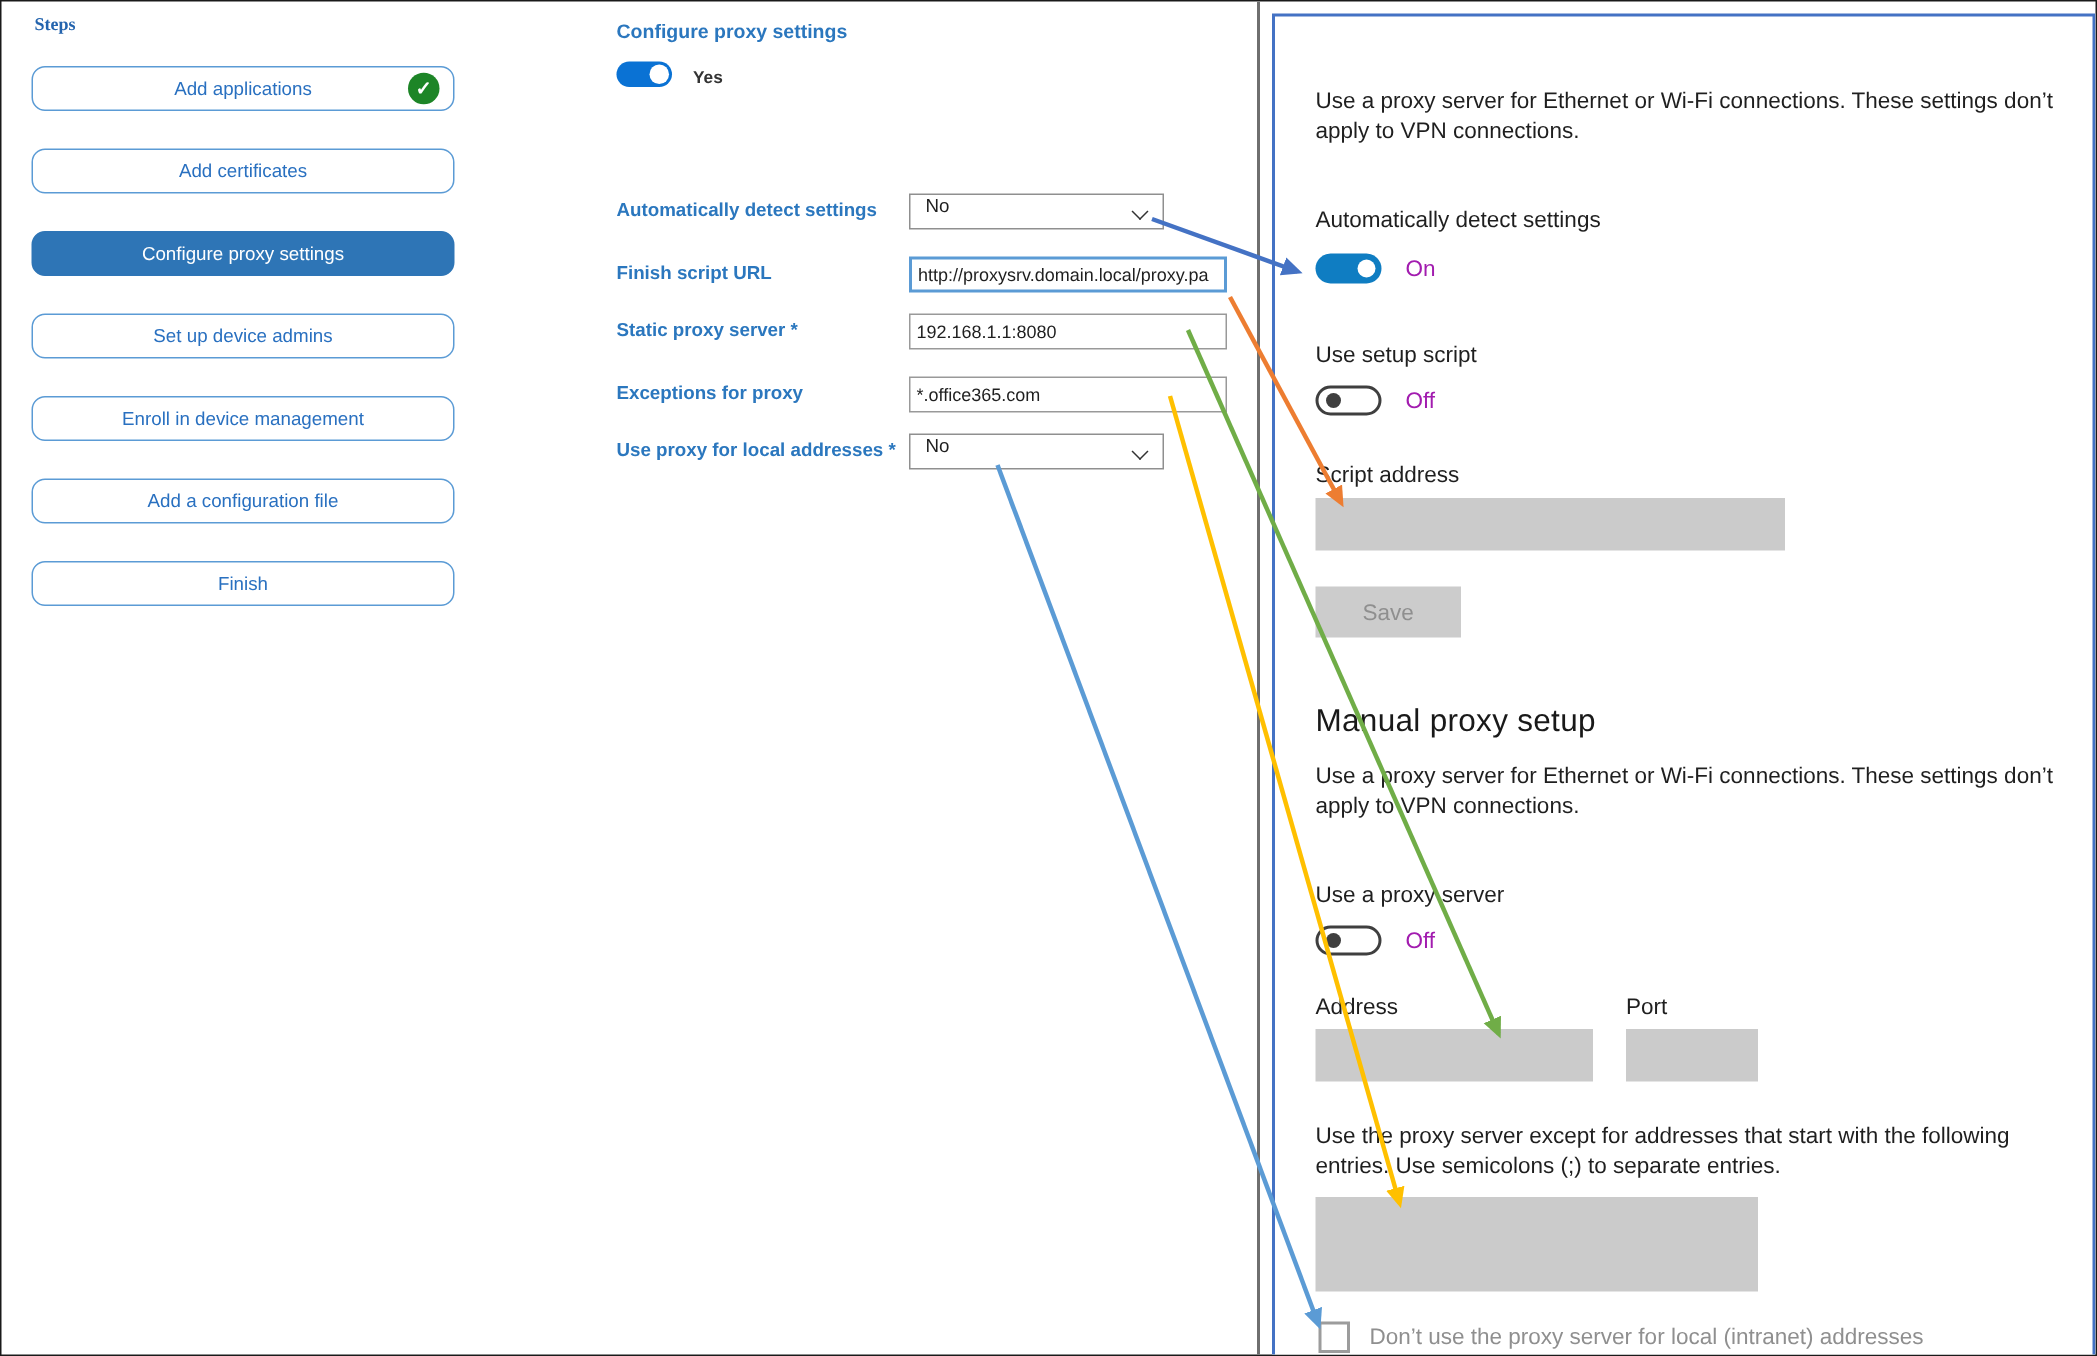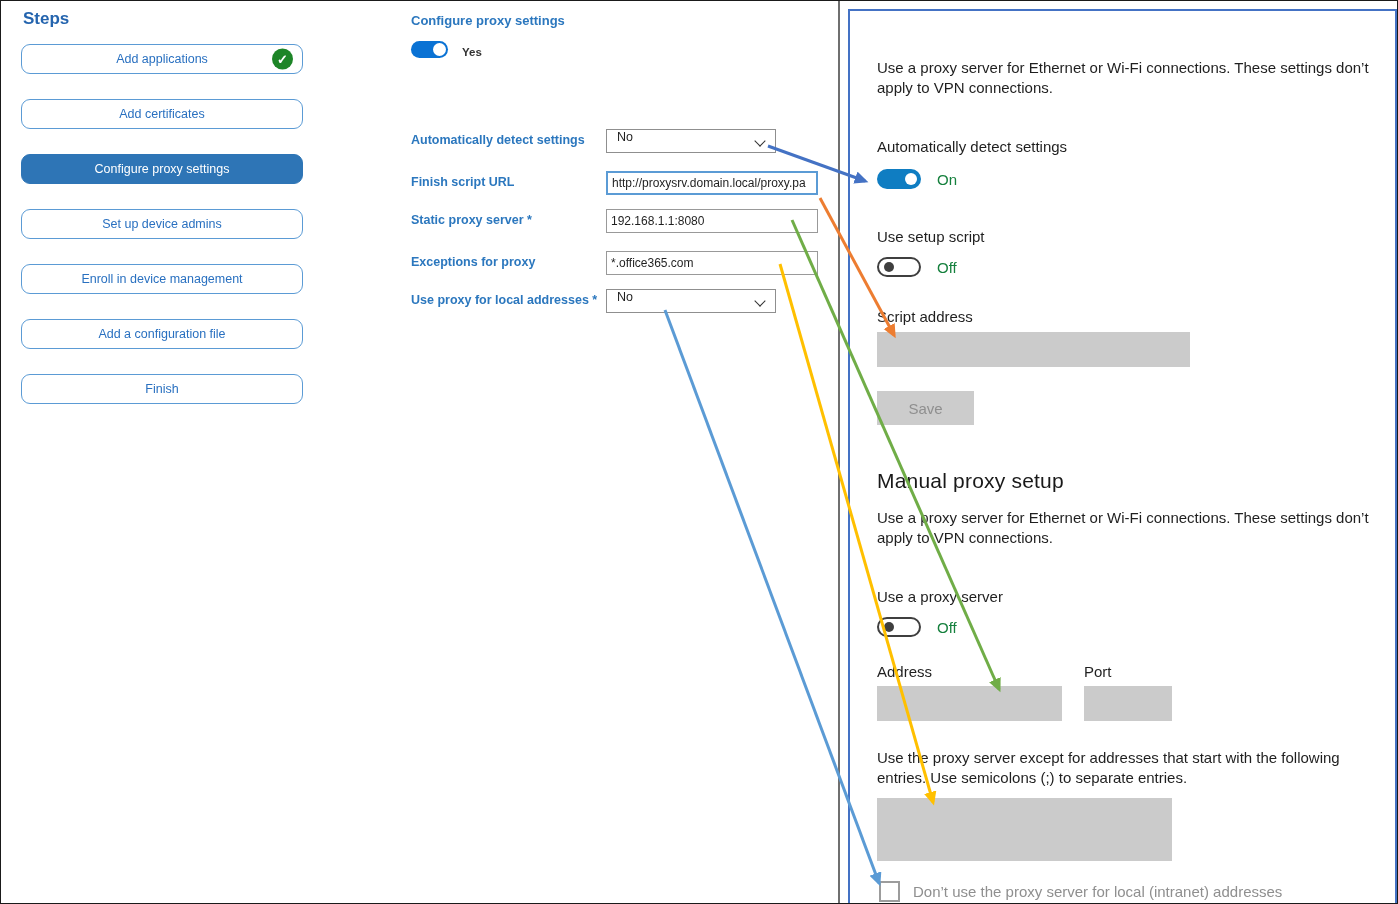--- a/index.html
+++ b/index.html
@@ -7,21 +7,21 @@
   body { font-family:"Liberation Sans", sans-serif; }
 
   .page {
     position:relative; width:1398px; height:904px;
     background:#fff; border:1px solid #1a1a1a; overflow:hidden;
   }
 
   
   .sidebar-title {
     position:absolute; left:22px; top:8px;
-    font-size:17px; font-weight:bold; color:#2464ae;
+    font-size:12px; font-weight:bold; color:#2464ae;font-family:Liberation Serif, serif;
   }
   .steps {
     position:absolute; left:20px; top:43px; width:282px;
     display:flex; flex-direction:column; gap:25px;
   }
   .step {
     position:relative; height:30px; background:#fff;
     border:1px solid #5B9BD5; border-radius:9px;
     display:flex; align-items:center; justify-content:center;
     font-size:12.5px; color:#2970c0; cursor:pointer;
@@ -74,21 +74,21 @@
   .settings-panel > * { position:absolute; left:27px; }
   .settings-panel h1 { font-size:21px; font-weight:400; color:#191919; letter-spacing:0.2px; }
   .settings-panel p  { font-size:15px; color:#1f1f1f; width:512px; line-height:20px; }
   .plabel { font-size:15px; color:#1f1f1f; }
   .toggle-row { display:flex; align-items:center; gap:16px; }
   .toggle-lg { position:relative; width:44px; height:20px; border-radius:10px; cursor:pointer; }
   .toggle-lg.on { background:#0f7dc2; }
   .toggle-lg.on .knob { position:absolute; right:4px; top:4px; width:12px; height:12px; border-radius:50%; background:#fff; }
   .toggle-lg.off { background:#fff; border:2px solid #3f3f3f; }
   .toggle-lg.off .knob { position:absolute; left:5px; top:3px; width:10px; height:10px; border-radius:50%; background:#3f3f3f; }
-  .state { font-size:15px; color:#15803d; }
+  .state { font-size:15px; color:#a21caf; }
   .gray-box { background:#cbcbcb; height:35px; }
   .save-btn {
     width:97px; height:34px; background:#cccccc; color:#8f8f8f;
     font-size:15px; display:flex; align-items:center; justify-content:center; cursor:default;
   }
   .checkbox-row { display:flex; align-items:center; gap:13px; }
   .checkbox { width:21px; height:21px; border:2px solid #9c9c9c; background:#fff; cursor:pointer; }
   .checkbox-label { font-size:15px; color:#8f8f8f; white-space:nowrap; }
 
   

